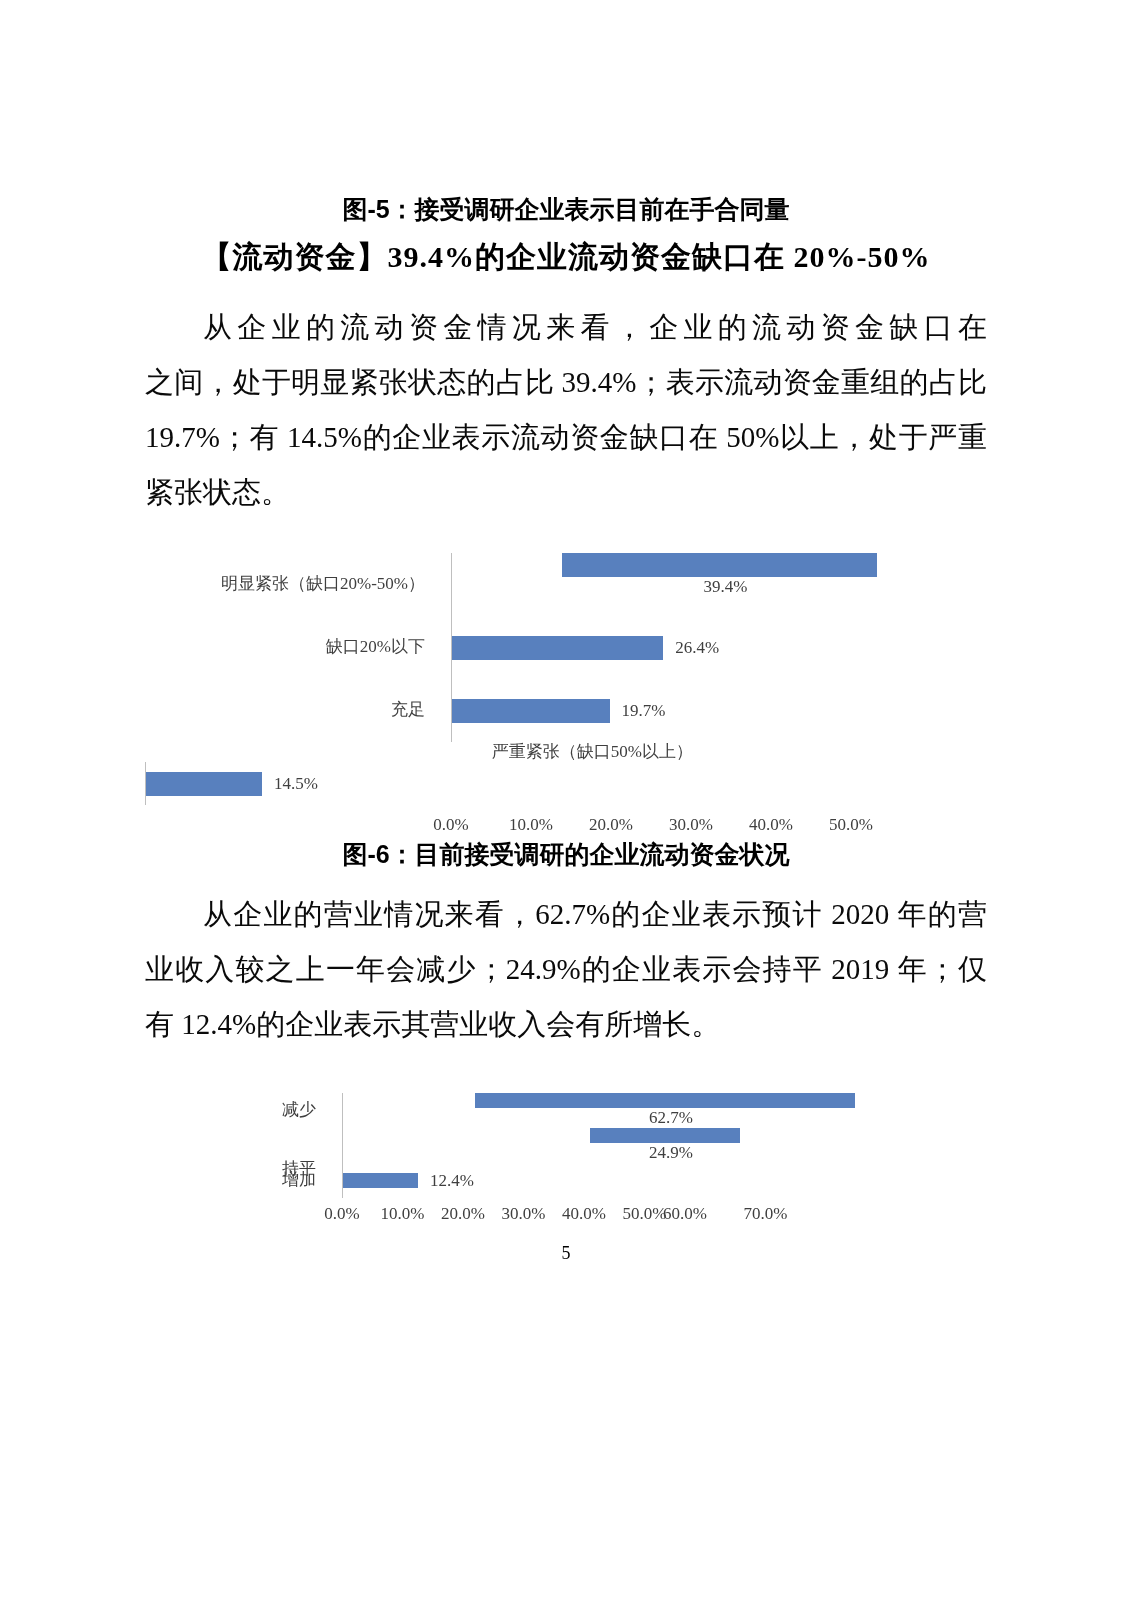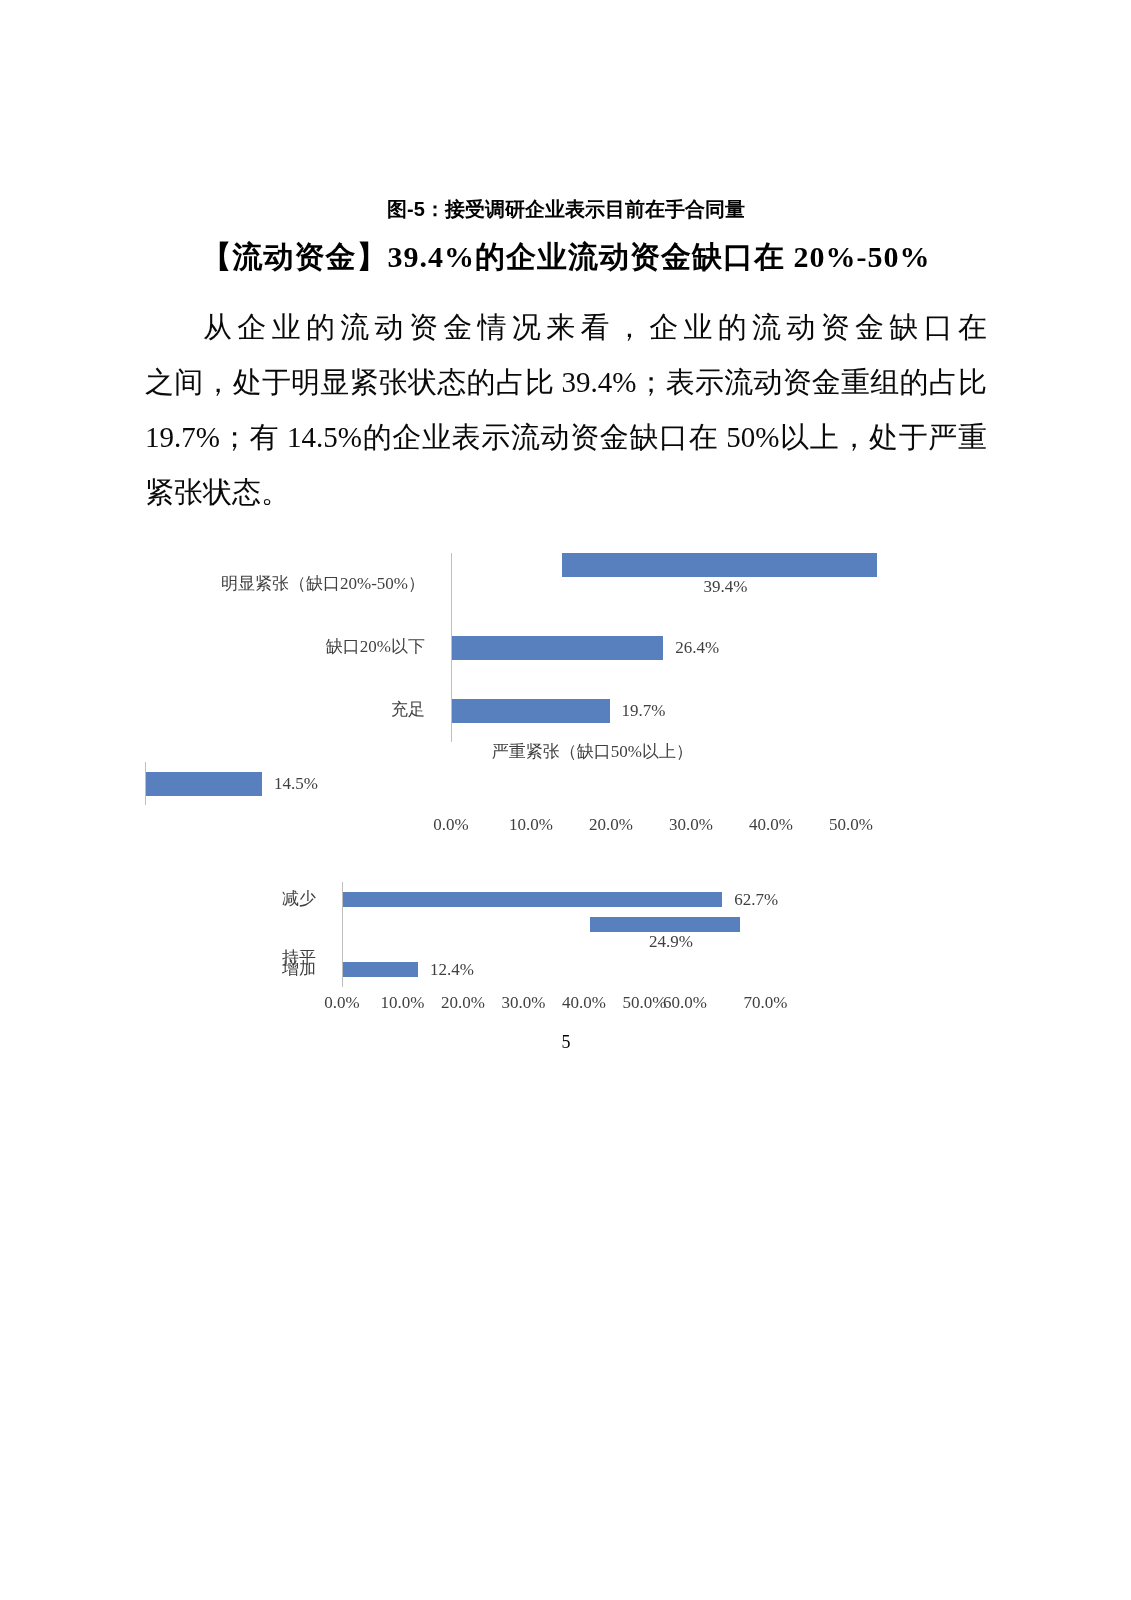--- a/index.html
+++ b/index.html
@@ -10,21 +10,21 @@
     margin:0 auto;
     background:#ffffff;
     padding:196px 144px 0 145px;
     font-family:"Liberation Serif","DejaVu Serif",serif;
     color:#111;
     overflow:hidden;
   }
   .fig-caption {
     font-family:"Liberation Sans","DejaVu Sans",sans-serif;
     font-weight:bold;
-    font-size:20px; line-height:26px;
+    font-size:25px; line-height:26px;
     text-align:center; color:#000;
   }
   .sec-heading {
     font-size:30px; font-weight:bold;
     line-height:42px; text-align:center; color:#000;
     letter-spacing:1px;
   }
   .h1-1 { margin-top:14px; }
   .h1-2 { margin-top:86px; }
   .para { margin-top:22px; font-size:29px; color:#0a0a0a; }
@@ -112,28 +112,34 @@
       <div class="chart-axis">
         <span class="chart-tick" style="left: 306px;">0.0%</span>
         <span class="chart-tick" style="left: 386px;">10.0%</span>
         <span class="chart-tick" style="left: 466px;">20.0%</span>
         <span class="chart-tick" style="left: 546px;">30.0%</span>
         <span class="chart-tick" style="left: 626px;">40.0%</span>
         <span class="chart-tick" style="left: 706px;">50.0%</span>
       </div>
     </div>
 
+  <div class="fig-caption">图-6：目前接受调研的企业流动资金状况</div>
 
 
+  <div class="para para2">
+    <div class="para-line just indent">从企业的营业情况来看，62.7%的企业表示预计 2020 年的营</div>
+    <div class="para-line just">业收入较之上一年会减少；24.9%的企业表示会持平 2019 年；仅</div>
+    <div class="para-line">有 12.4%的企业表示其营业收入会有所增长。</div>
+  </div>
 
   <div class="chart chart2">
       <div class="chart-rows">
         <div class="chart-row" style="height: 35px;">
           <div class="chart-cat" style="width: 197px;">减少</div>
-          <div class="chart-plot" style="border-left-color: rgb(191, 191, 191);">
+          <div class="chart-plot" style="border-left-color: rgb(191, 191, 191); flex-direction: column;">
             <div class="chart-bar" style="width: 379.335px; height: 15px; background: rgb(88, 128, 190);"></div>
             <span class="chart-val">62.7%</span>
           </div>
         </div>
         <div class="chart-row" style="height: 35px;">
           <div class="chart-cat" style="width: 197px; margin-top: 48px;">持平</div>
           <div class="chart-plot" style="border-left-color: rgb(191, 191, 191); flex-direction: column;">
             <div class="chart-bar" style="width: 150.645px; height: 15px; background: rgb(88, 128, 190);"></div>
             <span class="chart-val">24.9%</span>
           </div>

